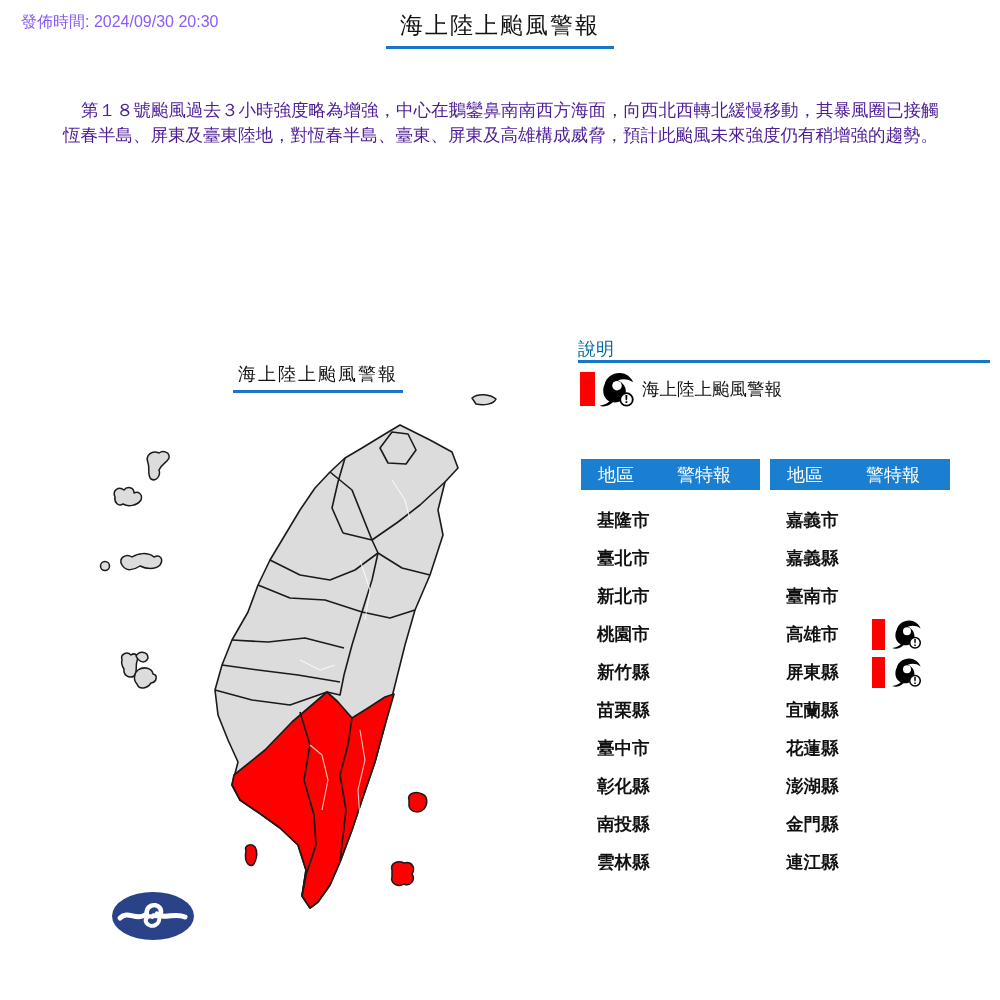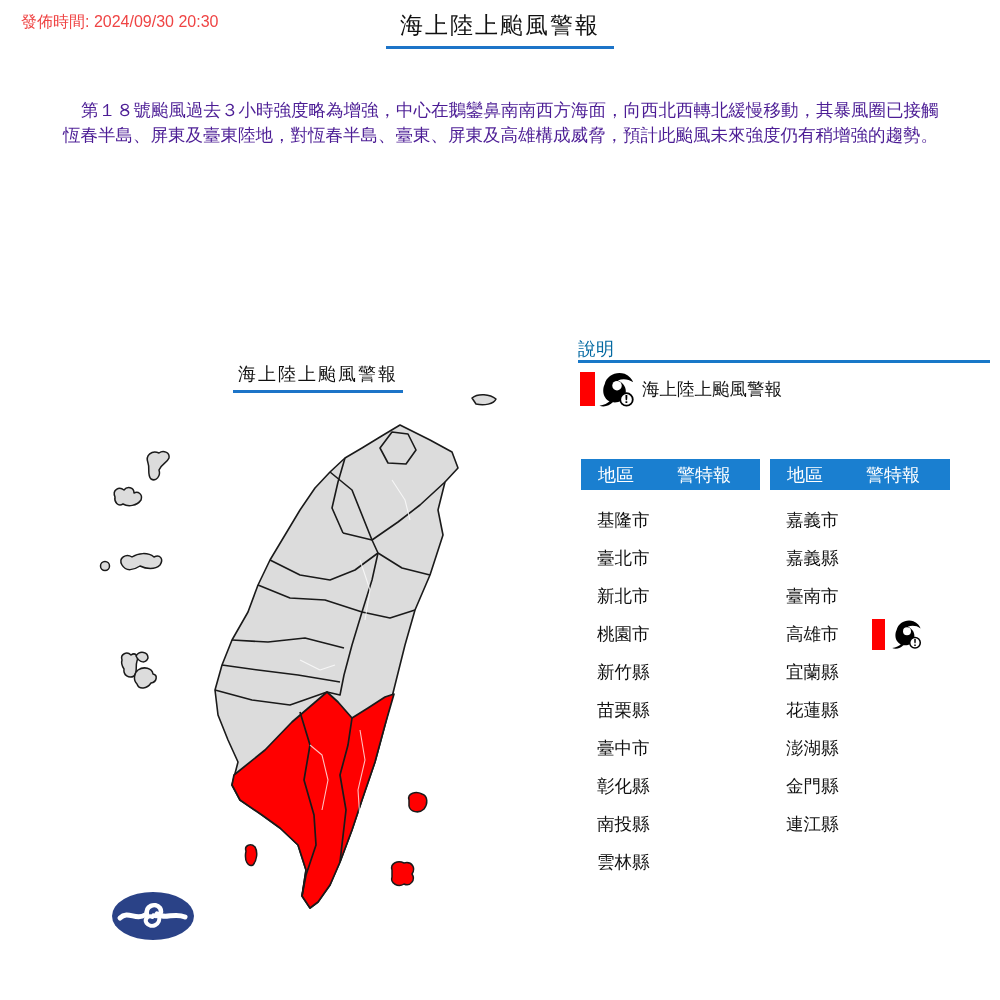--- a/index.html
+++ b/index.html
@@ -1,21 +1,21 @@
 <!DOCTYPE html>
 <html><head>
 <meta charset="utf-8">
 <style>
   html,body{margin:0;padding:0;}
   body{
     width:1000px;height:1000px;position:relative;overflow:hidden;
     background:#ffffff;color:#111;
     font-family:"Liberation Sans","DejaVu Sans",sans-serif;
   }
-  .publish-time{position:absolute;left:21px;top:12px;font-size:16px;color:#ef4444;}
+  .publish-time{position:absolute;left:21px;top:12px;font-size:16px;color:#8b5cf6;}
   .main-title{
     position:absolute;top:10px;left:500px;transform:translateX(-50%);
     font-size:23px;letter-spacing:2px;white-space:nowrap;
     padding:0 14px 5px 14px;border-bottom:3px solid #1c74c8;color:#111;
   }
   .description{
     position:absolute;left:63px;top:82px;width:877px;
     font-size:17.5px;line-height:25px;text-indent:18px;color:#4c1d95;margin-top:16px;
   }
   
@@ -35,21 +35,21 @@
   .legend-label{font-size:17.5px;margin-left:6px;color:#111;white-space:nowrap;}
   
   .wtable{position:absolute;top:459px;}
   .wtable.left{left:581px;width:179px;}
   .wtable.right{left:770px;width:180px;}
   .thead{height:31px;background:#1a7fd0;color:#fff;display:flex;align-items:center;font-size:18px;font-family:Liberation Mono, monospace;}
   .th-region{padding-left:17px;width:79px;flex:0 0 auto;}
   .th-warning{flex:1;}
   .tbody{padding-top:11px;}
   .trow{height:38px;display:flex;align-items:center;}
-  .region{padding-left:16px;width:84px;flex:0 0 auto;font-size:17.5px;color:#111;white-space:nowrap;}
+  .region{padding-left:16px;width:84px;flex:0 0 auto;font-size:17.5px;color:#111;white-space:nowrap;font-weight:bold;}
   .warn-cell{display:flex;align-items:center;margin-left:2px;}
   .wbar{width:13px;height:31px;background:#ff0000;flex:0 0 auto;}
   .ticon{width:32px;height:32px;margin-left:6px;flex:0 0 auto;}
   svg{display:block;}
 </style>
 </head>
 <body>
 
 <svg width="0" height="0" style="position:absolute">
   <defs>
@@ -212,20 +212,29 @@
     <div class="trow">
         <span class="region">高雄市</span>
         <span class="warn-cell">
           <span class="wbar"></span>
           <svg class="ticon">
             <use href="#typhoon"></use>
           </svg>
         </span>
       </div>
     <div class="trow">
+        <span class="region">屏東縣</span>
+        <span class="warn-cell">
+          <span class="wbar"></span>
+          <svg class="ticon">
+            <use href="#typhoon"></use>
+          </svg>
+        </span>
+      </div>
+    <div class="trow">
         <span class="region">宜蘭縣</span>
       </div>
     <div class="trow">
         <span class="region">花蓮縣</span>
       </div>
     <div class="trow">
         <span class="region">澎湖縣</span>
       </div>
     <div class="trow">
         <span class="region">金門縣</span>

